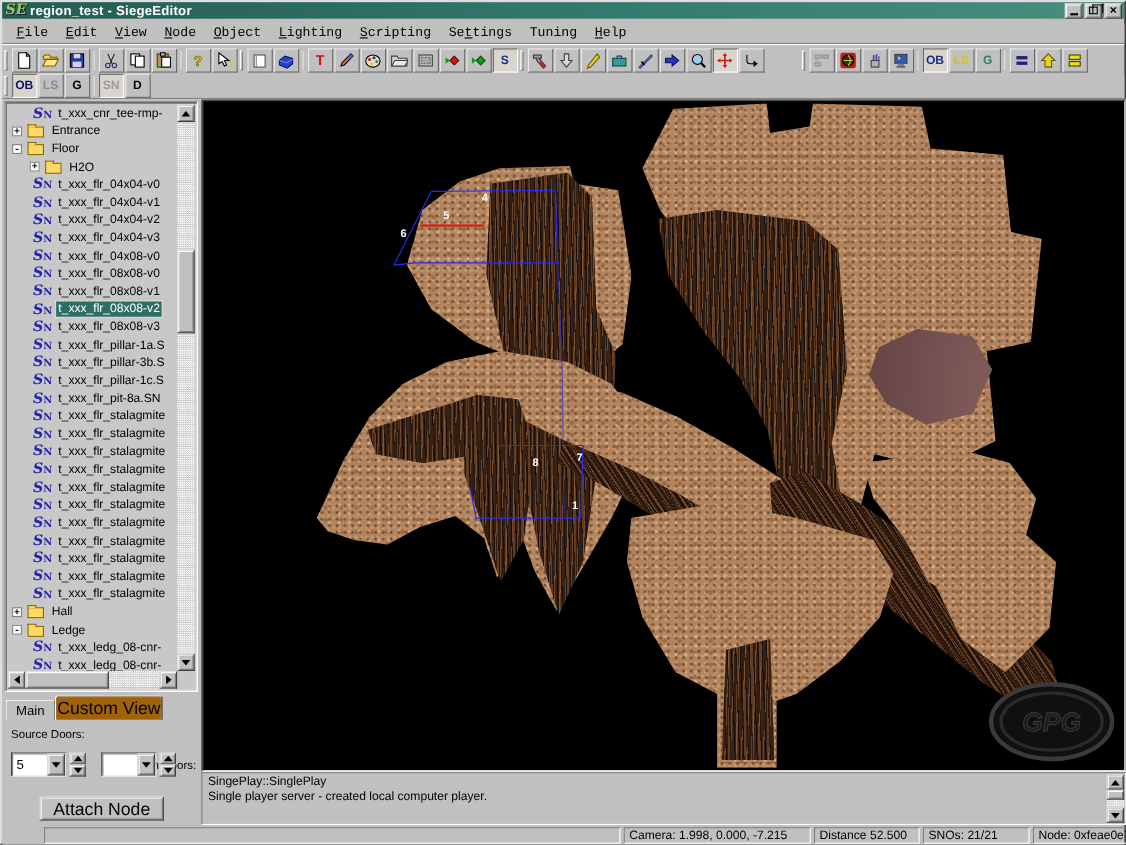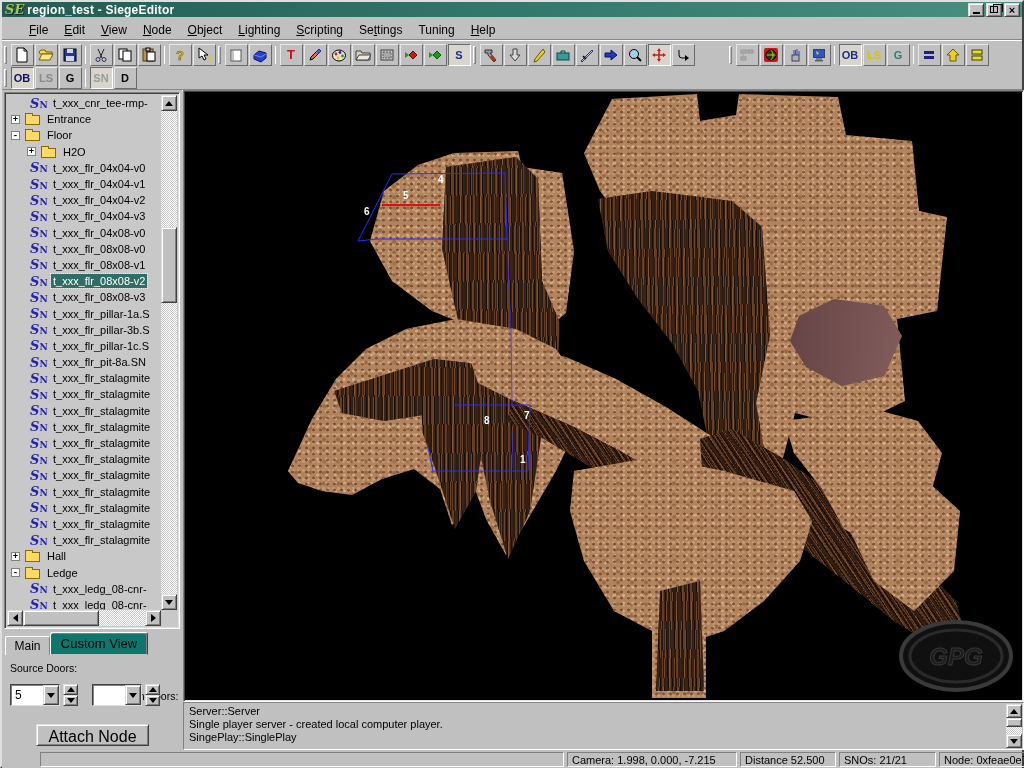--- a/index.html
+++ b/index.html
@@ -25,22 +25,22 @@
   .winbtn { width:16px; height:14px; font-size:10px; font-weight:bold; color:#000;
             display:flex; align-items:center; justify-content:center; }
   .glyph-min { width:7px; height:2px; background:#000; margin-top:7px; }
   .glyph-restore { width:8px; height:7px; border:1px solid #000; position:relative; background:#c0c0c0; }
   .glyph-restore:before { content:""; position:absolute; left:2px; top:-3px; width:8px; height:7px;
             border:1px solid #000; border-bottom:none; }
   .glyph-close { font-size:11px; line-height:10px; }
 
   
   #menubar { position:absolute; left:0; top:19px; right:0; height:19px; display:flex;
-             align-items:center; padding-left:19px; border-bottom:1px solid #868686;
-             box-shadow:0 1px 0 #ffffff; background:#c0c0c0;}
+             align-items:center; padding-left:5px; border-bottom:1px solid #868686;
+             box-shadow:0 1px 0 #ffffff; background:#c0c0c0;font-family:Liberation Mono, monospace;}
   .menuitem { padding:2px 8px; font-size:12px; color:#000; }
   .accel { text-decoration:underline; }
 
   
   .toolbar { position:absolute; left:0; right:0; display:flex; align-items:center;
              background:#c0c0c0; }
   #toolbar1 { top:40px; height:25px; }
   #toolbar2 { top:65px; height:23px; border-bottom:1px solid #868686; box-shadow:0 1px 0 #fff; }
   .grip { width:3px; height:18px; margin:0 3px 0 2px;
           border:1px solid; border-color:#ffffff #808080 #808080 #ffffff; }
@@ -83,23 +83,23 @@
   #tree-vscroll { right:2px; top:2px; width:16px; bottom:18px; }
   #tree-hscroll { left:2px; bottom:2px; height:16px; right:18px; }
   .sb-btn { position:absolute; width:16px; height:16px; display:flex; align-items:center; justify-content:center; }
   .arr-up    { width:0;height:0;border-left:4px solid transparent;border-right:4px solid transparent;border-bottom:5px solid #000; }
   .arr-down  { width:0;height:0;border-left:4px solid transparent;border-right:4px solid transparent;border-top:5px solid #000; }
   .arr-left  { width:0;height:0;border-top:4px solid transparent;border-bottom:4px solid transparent;border-right:5px solid #000; }
   .arr-right { width:0;height:0;border-top:4px solid transparent;border-bottom:4px solid transparent;border-left:5px solid #000; }
   .sb-thumb { position:absolute; }
 
   
-  #tab-custom { position:absolute; left:48px; top:542px; width:98px; height:23px; background:#0f766e;
+  #tab-custom { position:absolute; left:48px; top:542px; width:98px; height:23px; background:#a16207;
       border:1px solid; border-color:#ffffff #404040 #c0c0c0 #ffffff; border-radius:3px 3px 0 0;
-      box-shadow: inset -1px 1px 0 #808080; text-align:center; font-size:13px; padding-top:3px; z-index:2; }
+      box-shadow: inset -1px 1px 0 #808080; text-align:center; font-size:16px; padding-top:3px; z-index:2; }
   #tab-main { position:absolute; left:3px; top:546px; width:45px; height:19px;
       border-left:1px solid #fff; border-top:1px solid #fff; border-right:1px solid #808080;
       border-radius:2px 2px 0 0; text-align:center; font-size:12px; padding-top:2px; color:#000; }
 
   
   .dlabel { position:absolute; font-size:10.5px; color:#000; }
   #lbl-source { left:8px; top:572px; }
   #lbl-dest { left:90px; top:600px; }
   .combo { position:absolute; width:50px; height:22px; background:#fff;
       border:1px solid; border-color:#404040 #dfdfdf #dfdfdf #404040;
@@ -759,23 +759,22 @@
       <svg id="gpg" width="120" height="76">
         <ellipse cx="60" cy="38" rx="55" ry="34" fill="#101010" stroke="#3a3a3a" stroke-width="4"></ellipse>
         <ellipse cx="60" cy="38" rx="46" ry="26" fill="none" stroke="#2a2a2a" stroke-width="3"></ellipse>
         <text x="60" y="47" text-anchor="middle" font-family="Liberation Sans, sans-serif" font-size="24" font-weight="bold" font-style="italic" fill="#1c1c1c" stroke="#383838" stroke-width="1">GPG</text>
       </svg>
     </div>
   </div>
 
   <div id="console">
     <div id="console-text">
-      <div>Server::Server</div>
+      <div>SingePlay::SinglePlay</div>
       <div>Single player server - created local computer player.</div>
-      <div>SingePlay::SinglePlay</div>
     </div>
     <div id="console-vscroll" class="sb-track">
       <span class="sb-btn raised" style="top:0;height:14px">
           <span class="arr-up"></span>
         </span>
       <span class="sb-thumb raised" style="top:14px;height:9px;left:0;width:16px"></span>
       <span class="sb-btn raised" style="bottom:0;height:14px">
           <span class="arr-down"></span>
         </span>
     </div>

